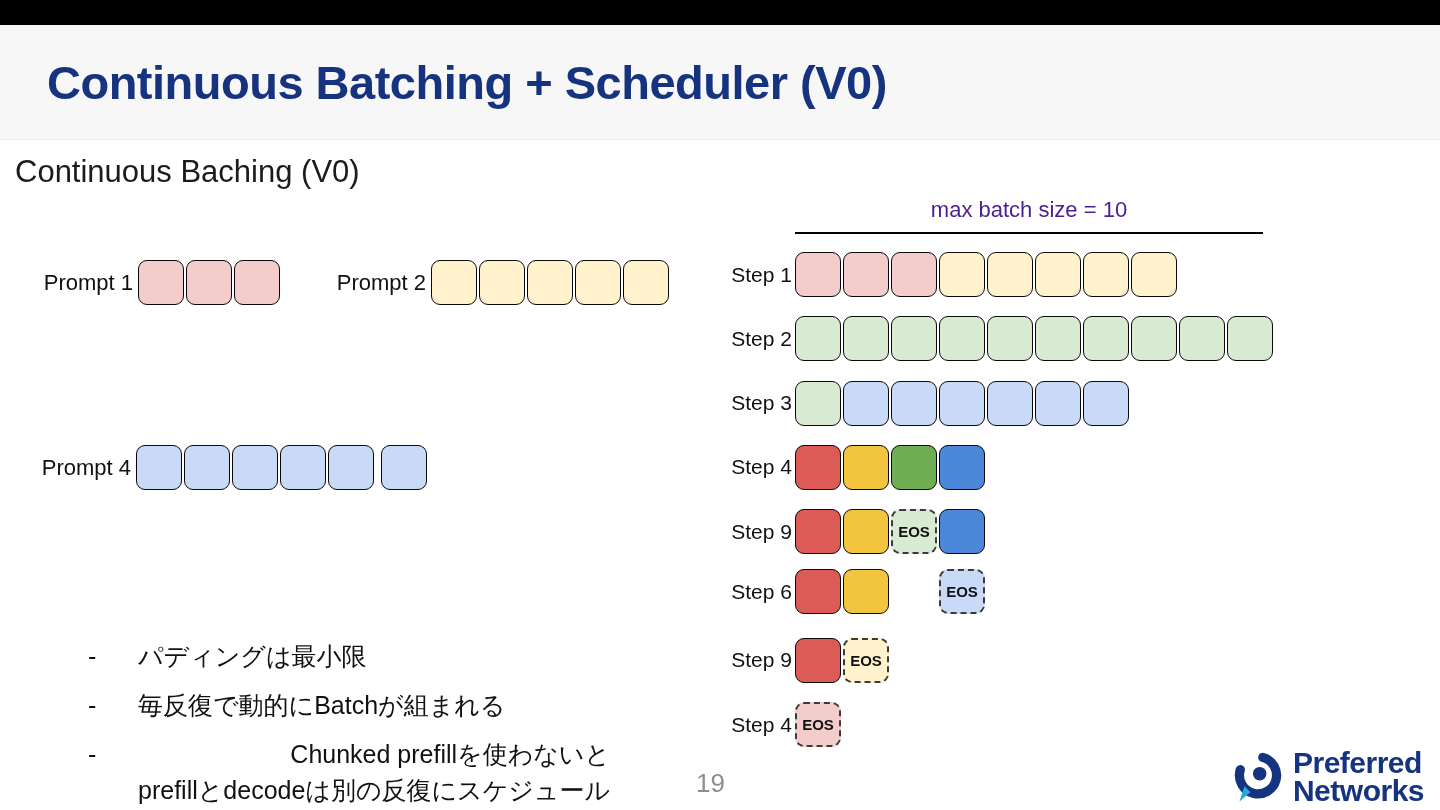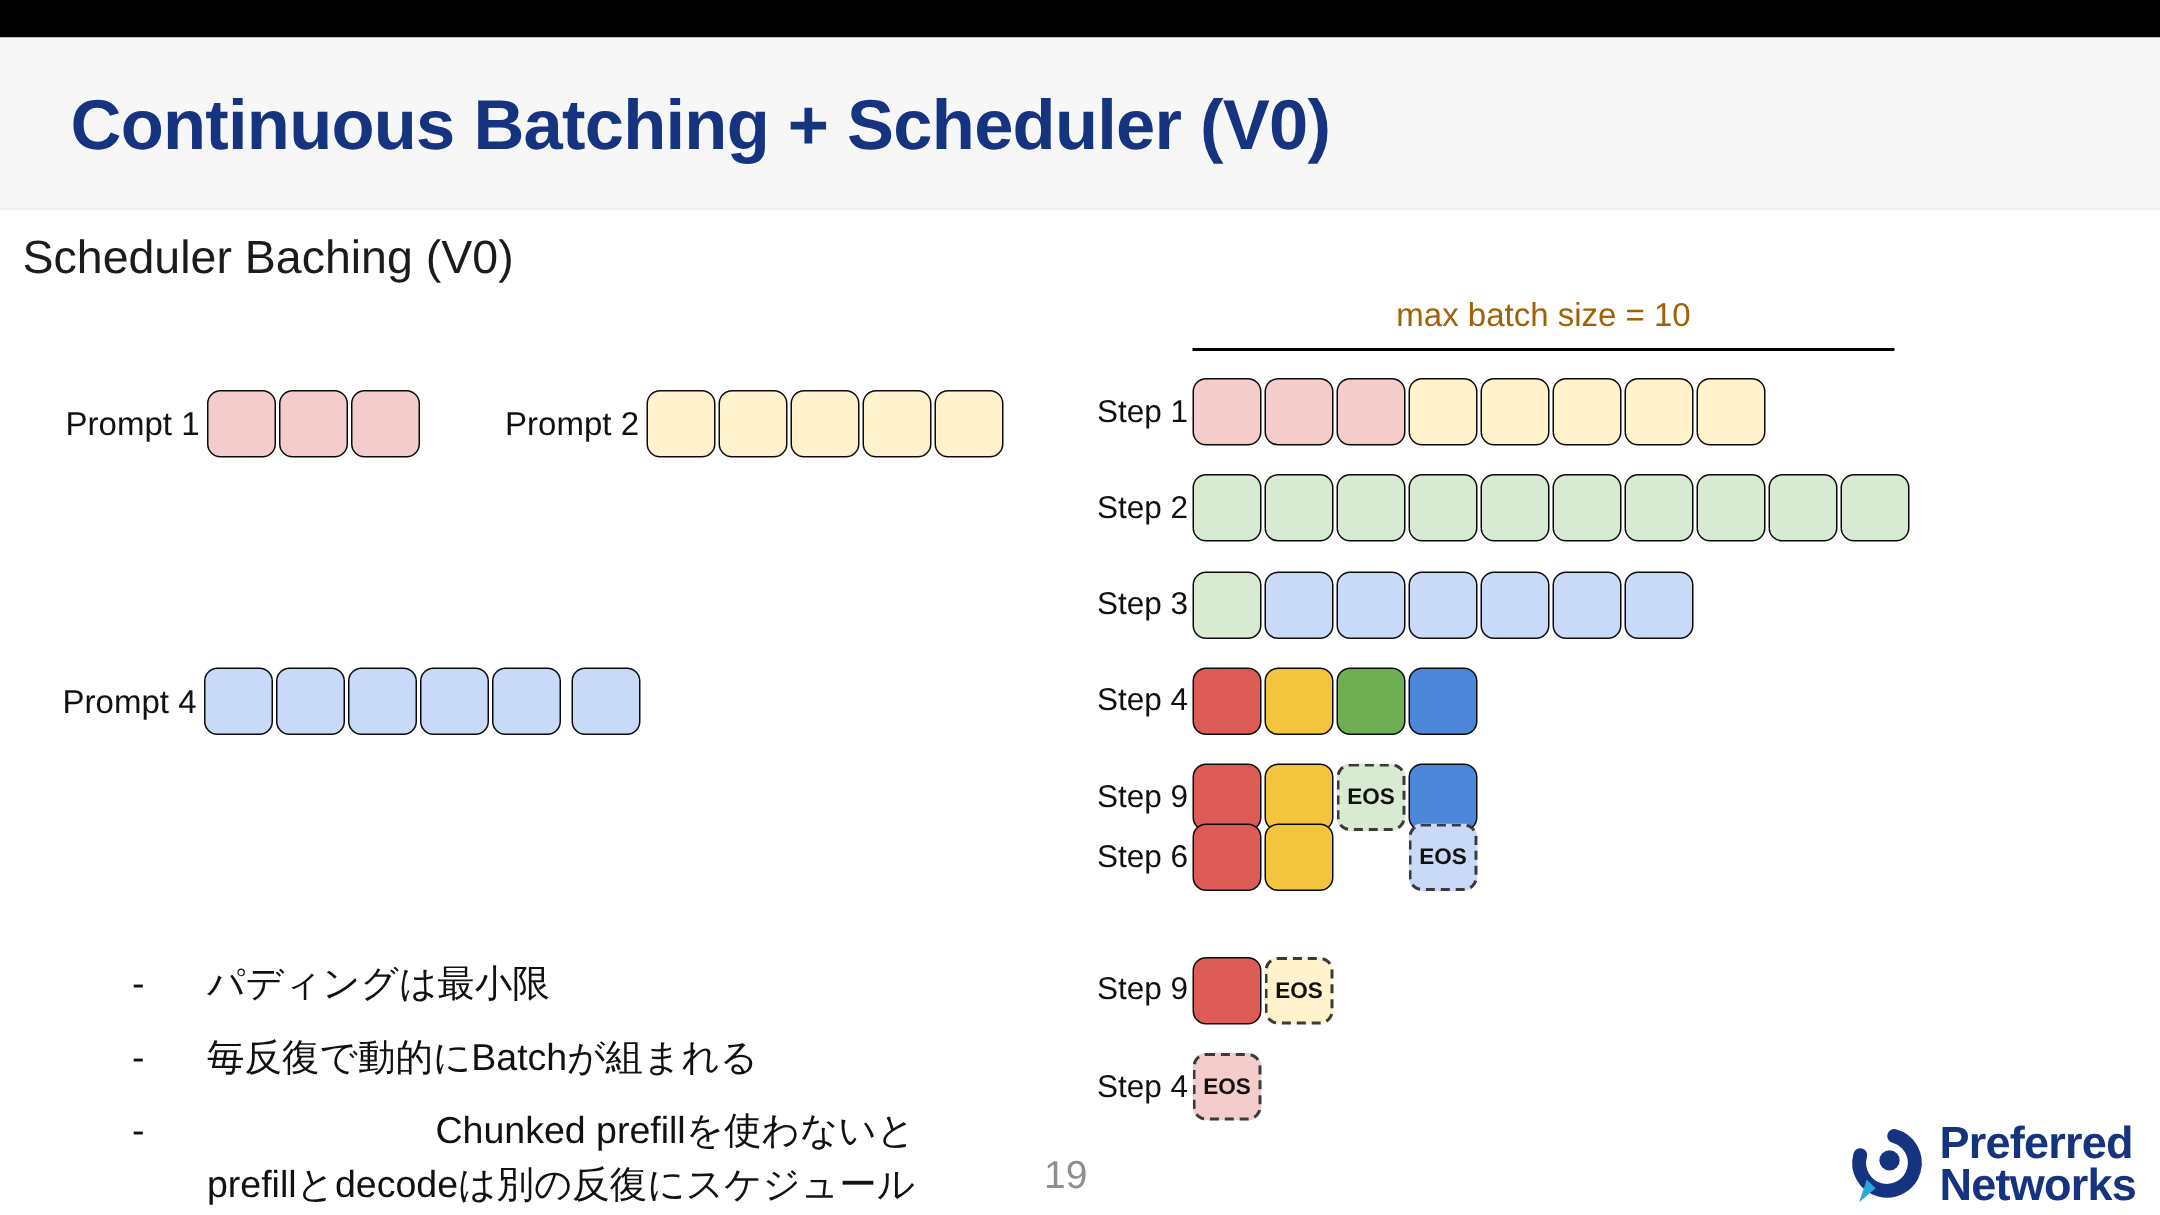--- a/index.html
+++ b/index.html
@@ -19,21 +19,21 @@
   .tok.eos{border:2px dashed #3a3a3a;}
   .tok.ghost{border:none;background:transparent !important;}
 
   .prow{position:absolute;display:flex;align-items:center;height:47px;}
   .plabel{font-size:22px;color:#111;text-align:right;margin-right:5px;flex:0 0 auto;white-space:nowrap;}
   .hspace{flex:0 0 auto;}
 
   .srow{position:absolute;left:720px;display:flex;align-items:center;height:47px;}
   .slabel{width:72px;text-align:right;margin-right:3px;font-size:21px;color:#111;flex:0 0 auto;white-space:nowrap;}
 
-  .maxbatch{position:absolute;left:795px;width:468px;top:193px;text-align:center;font-size:22px;color:#a16207;}
+  .maxbatch{position:absolute;left:795px;width:468px;top:193px;text-align:center;font-size:22px;color:#4c1d95;}
   .batchline{position:absolute;left:795px;top:228px;width:468px;height:2px;background:#000;}
 
   .bullets{position:absolute;left:88px;top:634px;}
   .bullet{display:flex;margin-bottom:13px;font-size:25px;color:#111;line-height:1.44;}
   .dash{width:50px;flex:0 0 auto;}
   .btext{white-space:pre-line;text-align:right;}
 
   .pagenum{position:absolute;left:696px;top:764px;font-size:26px;color:#8f8f8f;}
 
   .logo{position:absolute;right:16px;bottom:8px;display:flex;align-items:center;gap:8px;}
@@ -42,21 +42,21 @@
 </head>
 <body>
 
 <div class="slide">
   <div class="topbar"></div>
 
   <div class="header">
     <h1 class="title">Continuous Batching + Scheduler (V0)</h1>
   </div>
 
-  <div class="subtitle">Scheduler Baching (V0)</div>
+  <div class="subtitle">Continuous Baching (V0)</div>
 
   <div class="layer">
       <div class="prow" style="top: 255px; left: 38px;">
         <div class="plabel" style="width: 95px;">Prompt 1</div>
         <div class="tok" style="background: rgb(244, 204, 204);"></div>
         <div class="tok" style="background: rgb(244, 204, 204);"></div>
         <div class="tok" style="background: rgb(244, 204, 204);"></div>
         <div class="hspace" style="width: 54px;"></div>
         <div class="plabel" style="width: 90px;">Prompt 2</div>
         <div class="tok" style="background: rgb(255, 242, 204);"></div>
@@ -121,21 +121,21 @@
         <div class="tok" style="background: rgb(111, 174, 82);"></div>
         <div class="tok" style="background: rgb(77, 135, 217);"></div>
       </div>
       <div class="srow" style="top: 504.2px;">
         <div class="slabel">Step 9</div>
         <div class="tok" style="background: rgb(220, 91, 87);"></div>
         <div class="tok" style="background: rgb(243, 197, 63);"></div>
         <div class="tok eos" style="background: rgb(217, 234, 211);">EOS</div>
         <div class="tok" style="background: rgb(77, 135, 217);"></div>
       </div>
-      <div class="srow" style="top: 544px;">
+      <div class="srow" style="top: 564px;">
         <div class="slabel">Step 6</div>
         <div class="tok" style="background: rgb(220, 91, 87);"></div>
         <div class="tok" style="background: rgb(243, 197, 63);"></div>
         <div class="tok ghost"></div>
         <div class="tok eos" style="background: rgb(201, 218, 248);">EOS</div>
       </div>
       <div class="srow" style="top: 632.8px;">
         <div class="slabel">Step 9</div>
         <div class="tok" style="background: rgb(220, 91, 87);"></div>
         <div class="tok eos" style="background: rgb(255, 242, 204);">EOS</div>

